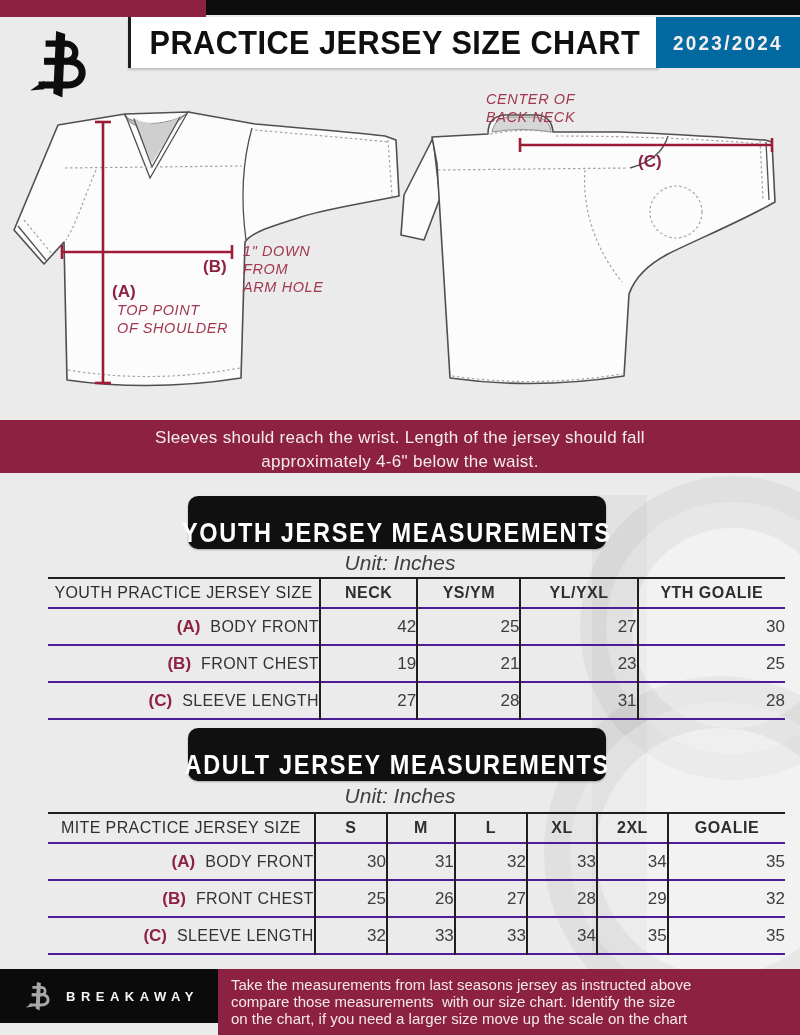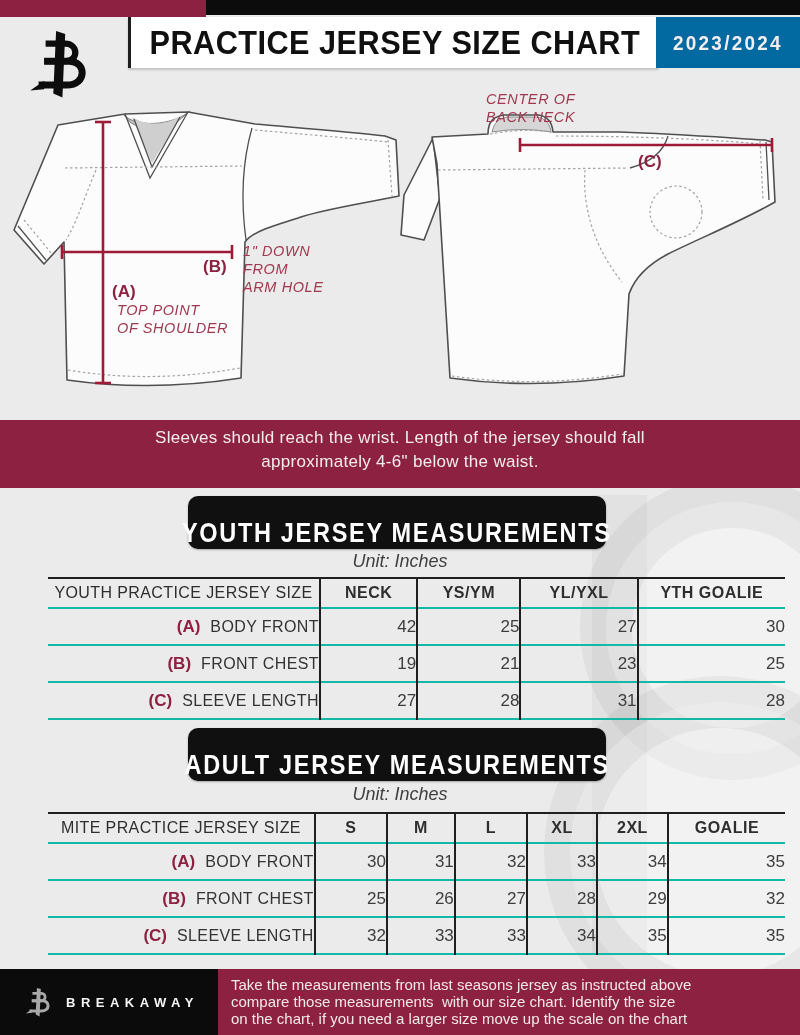--- a/index.html
+++ b/index.html
@@ -24,45 +24,45 @@
   
   .diagram{left:0;top:70px;width:800px;height:350px;}
   .jersey{fill:#fcfcfc;stroke:#4f4f4f;stroke-width:1.6;stroke-linejoin:round;}
   .seam{fill:none;stroke:#4f4f4f;stroke-width:1.3;}
   .stitch{fill:none;stroke:#a3a3a3;stroke-width:1.2;stroke-dasharray:2.5 2.5;}
   .mline{stroke:#9e1b37;stroke-width:2.6;fill:none;}
   .mlabel{font-weight:bold;font-size:17px;fill:#8d2141;font-family:"Liberation Sans",sans-serif;}
   .mcap{font-style:italic;font-size:14.5px;fill:#a23850;letter-spacing:0.6px;
         font-family:"Liberation Sans",sans-serif;}
   
-  .notice{left:0;top:420px;width:800px;height:68px;background:#8d2141;color:#f3ebee;
+  .notice{left:0;top:420px;width:800px;height:53px;background:#8d2141;color:#f3ebee;
           text-align:center;font-size:17px;line-height:24px;padding-top:6px;box-sizing:border-box;
           letter-spacing:0.3px;}
   
   .banner{left:188px;width:418px;height:53px;background:#101010;border-radius:10px;
           display:flex;align-items:flex-end;justify-content:center;box-shadow:0 1px 2px rgba(0,0,0,0.3);}
   .banner-youth{top:496px;} .banner-adult{top:728px;}
   .banner-text{color:#fff;font-size:28px;font-weight:bold;display:inline-block;
                transform:scaleX(0.84);letter-spacing:2px;white-space:nowrap;}
-  .unit{width:800px;text-align:center;font-style:italic;font-size:18px;color:#3f3f3f;}
+  .unit{width:800px;text-align:center;font-style:italic;font-size:21px;color:#3f3f3f;}
   .unit-youth{left:0;top:551px;} .unit-adult{left:0;top:784px;}
   
   table.size{border-collapse:collapse;table-layout:fixed;width:737px;border-top:2px solid #1f1f1f;}
   .tbl-youth{left:48px;top:577px;} .tbl-adult{left:48px;top:812px;}
-  table.size tr{border-bottom:2px solid #14b8a6;}
+  table.size tr{border-bottom:2px solid #4c1d95;}
   table.size th+th, table.size td+td{border-left:2px solid #1f1f1f;}
   table.size th{height:28px;font-size:16px;font-weight:bold;color:#2e2e2e;letter-spacing:0.5px;padding:0;}
   table.size th.first{font-weight:normal;font-size:16px;letter-spacing:0.4px;}
   table.size td{height:35px;font-size:17px;color:#3d3d3d;text-align:right;padding:0;}
   td.rowlabel{text-align:left;padding-left:22px;}
   .key{color:#8d2141;font-weight:bold;font-size:17px;margin-right:10px;}
   .rlabel{font-size:16px;color:#333;letter-spacing:0.4px;}
   
   .footer{left:0;top:969px;width:800px;height:66px;display:flex;}
-  .footer-black{width:218px;height:66px;background:#0b0b0b;display:flex;align-items:center;}
+  .footer-black{width:218px;height:54px;background:#0b0b0b;display:flex;align-items:center;}
   .footer-logo{width:30px;height:38px;margin-left:24px;}
   .brand{color:#f5f5f5;font-size:13px;font-weight:bold;letter-spacing:5.5px;margin-left:12px;white-space:nowrap;}
   .footer-maroon{flex:1;background:#8d2141;color:#f2e8ea;font-size:15px;line-height:16.8px;
                  padding:8px 10px 12px 13px;box-sizing:border-box;}
   .keep-space{white-space:pre-wrap;}
 </style>
 </head>
 <body>
 
 <div class="page">

